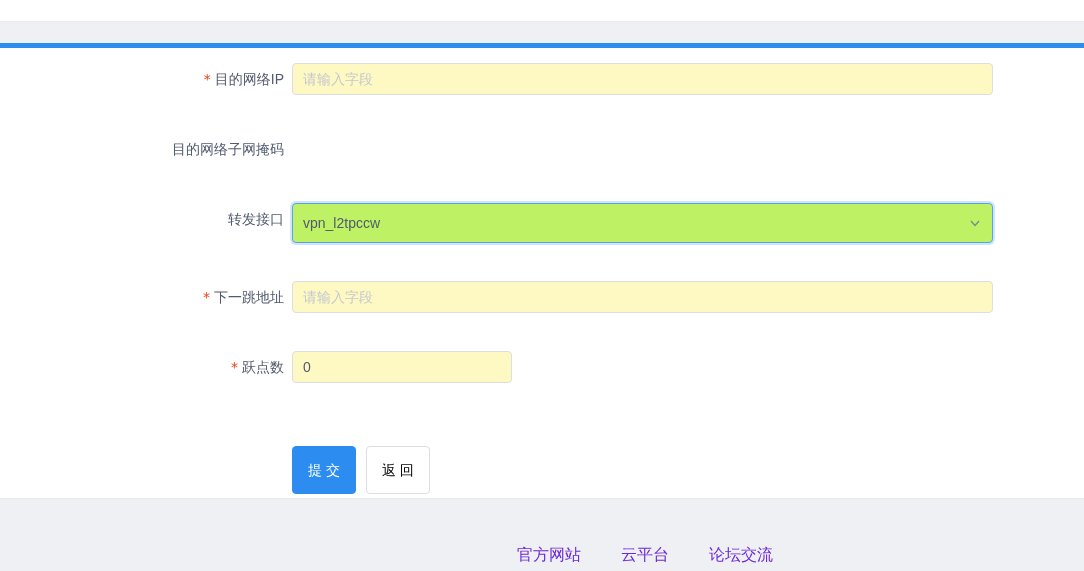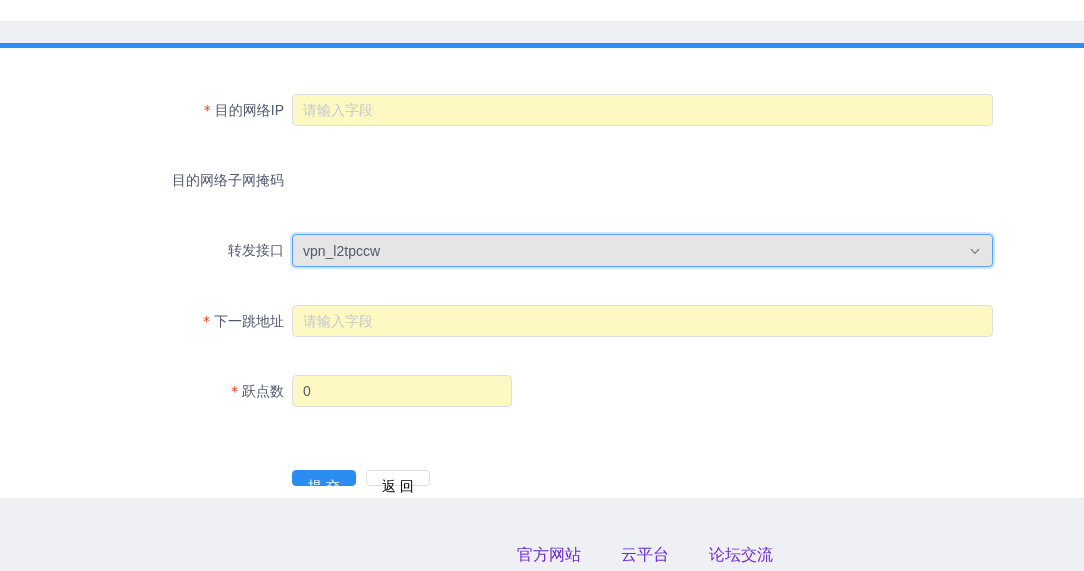--- a/index.html
+++ b/index.html
@@ -15,21 +15,20 @@
     height: 22px;
     background: #eef0f4;
     border-top: 1px solid #e6e9ee;
   }
   .accent-divider { height: 5px; background: #2d8cf0; }
 
   .form-area {
     background: #ffffff;
     padding-top: 15px;
     padding-bottom: 28px;
-    margin-top: 31px;
   }
   .form-item {
     display: flex;
     align-items: flex-start;
     margin-bottom: 38px;
   }
   .form-item:last-of-type { margin-bottom: 0; }
   .form-label {
     width: 284px;
     text-align: right;
@@ -56,28 +55,28 @@
     color: #515a6e;
     outline: none;
     background: #fef9c3;
     font-family: "Liberation Sans", "DejaVu Sans", sans-serif;
   }
   .text-input::placeholder { color: #c5c8ce; opacity: 1; }
   .text-input.short { width: 220px; }
 
   .select-box {
     width: 701px;
-    height: 33px;
+    height: 40px;
     border: 1px solid #57a3f3;
     box-shadow: 0 0 0 2px rgba(45,140,240,0.22);
     border-radius: 4px;
     padding: 0 26px 0 10px;
     font-size: 14px;
     color: #515a6e;
-    background: #e5e5e5;
+    background: #bef264;
     display: flex;
     align-items: center;
     cursor: pointer;
     position: relative;
   }
   .select-arrow {
     position: absolute;
     right: 10px;
     top: 50%;
     transform: translateY(-50%);
@@ -88,21 +87,21 @@
     justify-content: center;
   }
 
   .button-row {
     margin-left: 292px;
     margin-top: 63px;
     display: flex;
     gap: 10px;
   }
   .btn {
-    height: 16px;
+    height: 48px;
     padding: 0 15px;
     font-size: 14px;
     border-radius: 4px;
     cursor: pointer;
     line-height: 30px;
     white-space: nowrap;
     font-family: "Liberation Sans", "DejaVu Sans", sans-serif;
   }
   .btn-primary {
     background: #2d8cf0;

